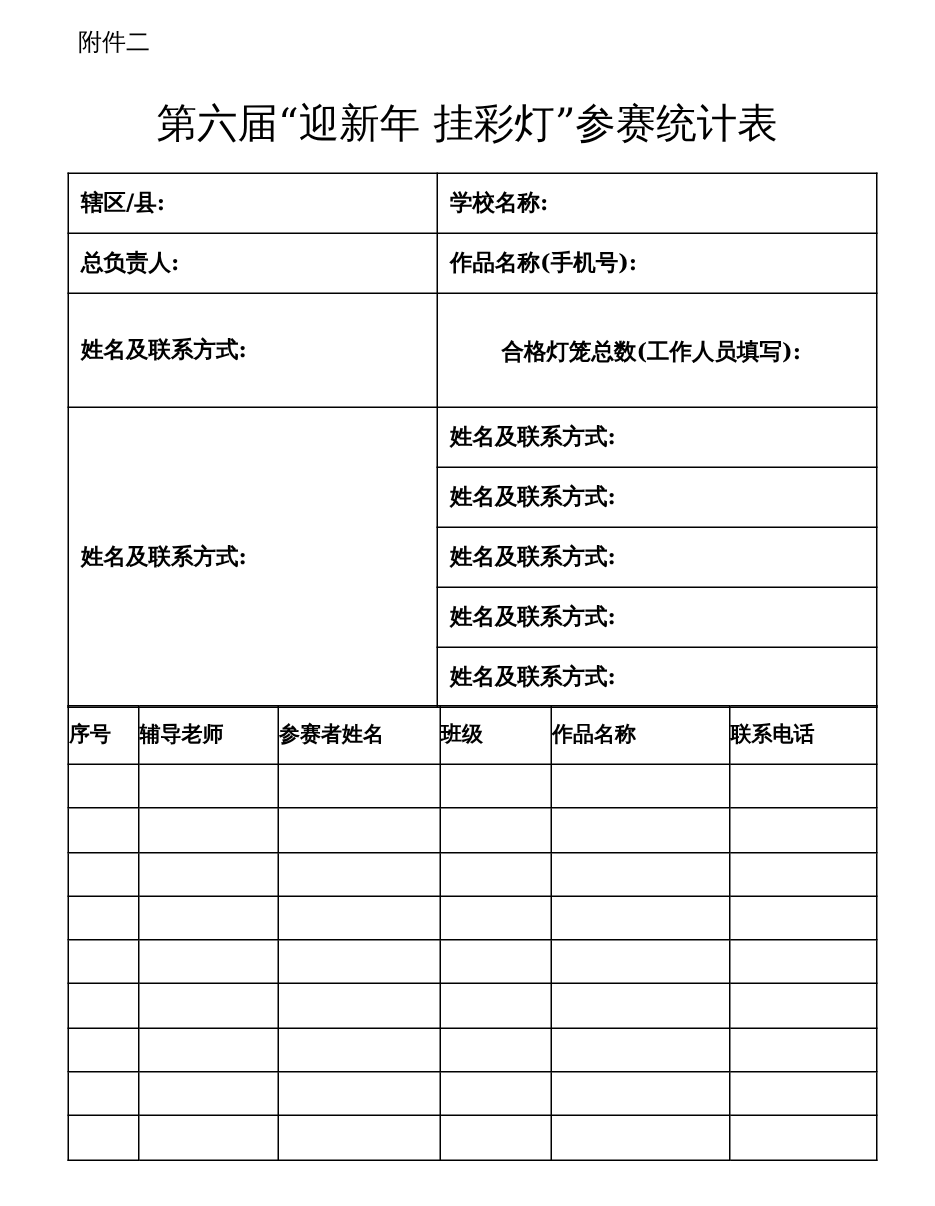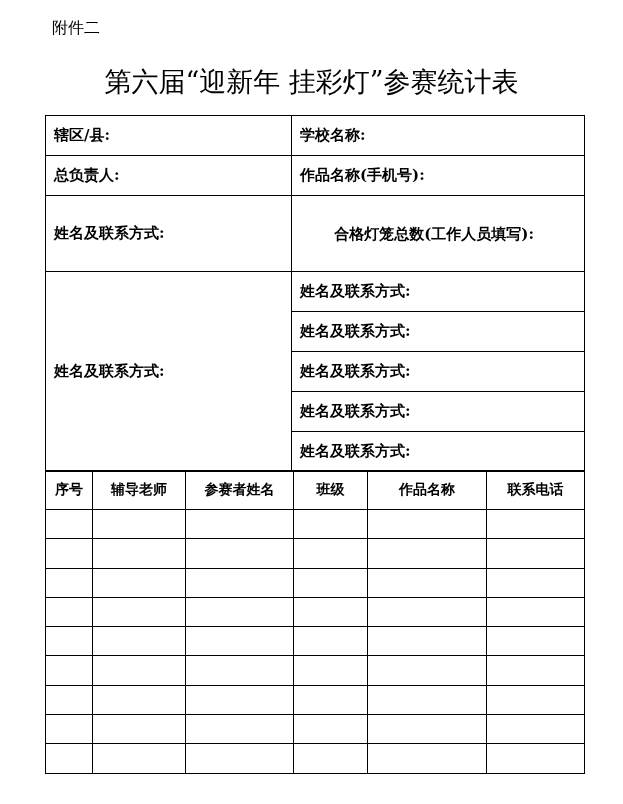--- a/index.html
+++ b/index.html
@@ -6,21 +6,21 @@
   body { width:623px; height:804px; position:relative; overflow:hidden;
          font-family:"DejaVu Serif","Liberation Serif",serif; color:#000; }
   .attach { position:absolute; left:52px; top:18px; font-size:16px;
             font-family:"DejaVu Sans","Liberation Sans",sans-serif; }
   .title { position:absolute; left:0; width:623px; top:64px; text-align:center;
            font-size:27px; font-weight:normal; letter-spacing:0px; }
   table { border-collapse:collapse; position:absolute; left:45px; width:539px; table-layout:fixed; }
   td { border:1.5px solid #000; padding:0 0 0 8px; font-size:15px; font-weight:bold; vertical-align:middle; }
   #top { top:115px; }
   #grid { top:470px; }
-  #grid td { padding:0; text-align:center; font-size:14px; }
+  #grid td { padding:0; text-align:left; font-size:14px; }
   #grid tr.h td { height:38px; }
   #grid tr.r td { height:28.3px; }
 </style>
 </head>
 <body>
 
 <div class="attach">附件二</div>
 <div class="title">第六届“迎新年  挂彩灯”参赛统计表</div>
 
 <table id="top">

